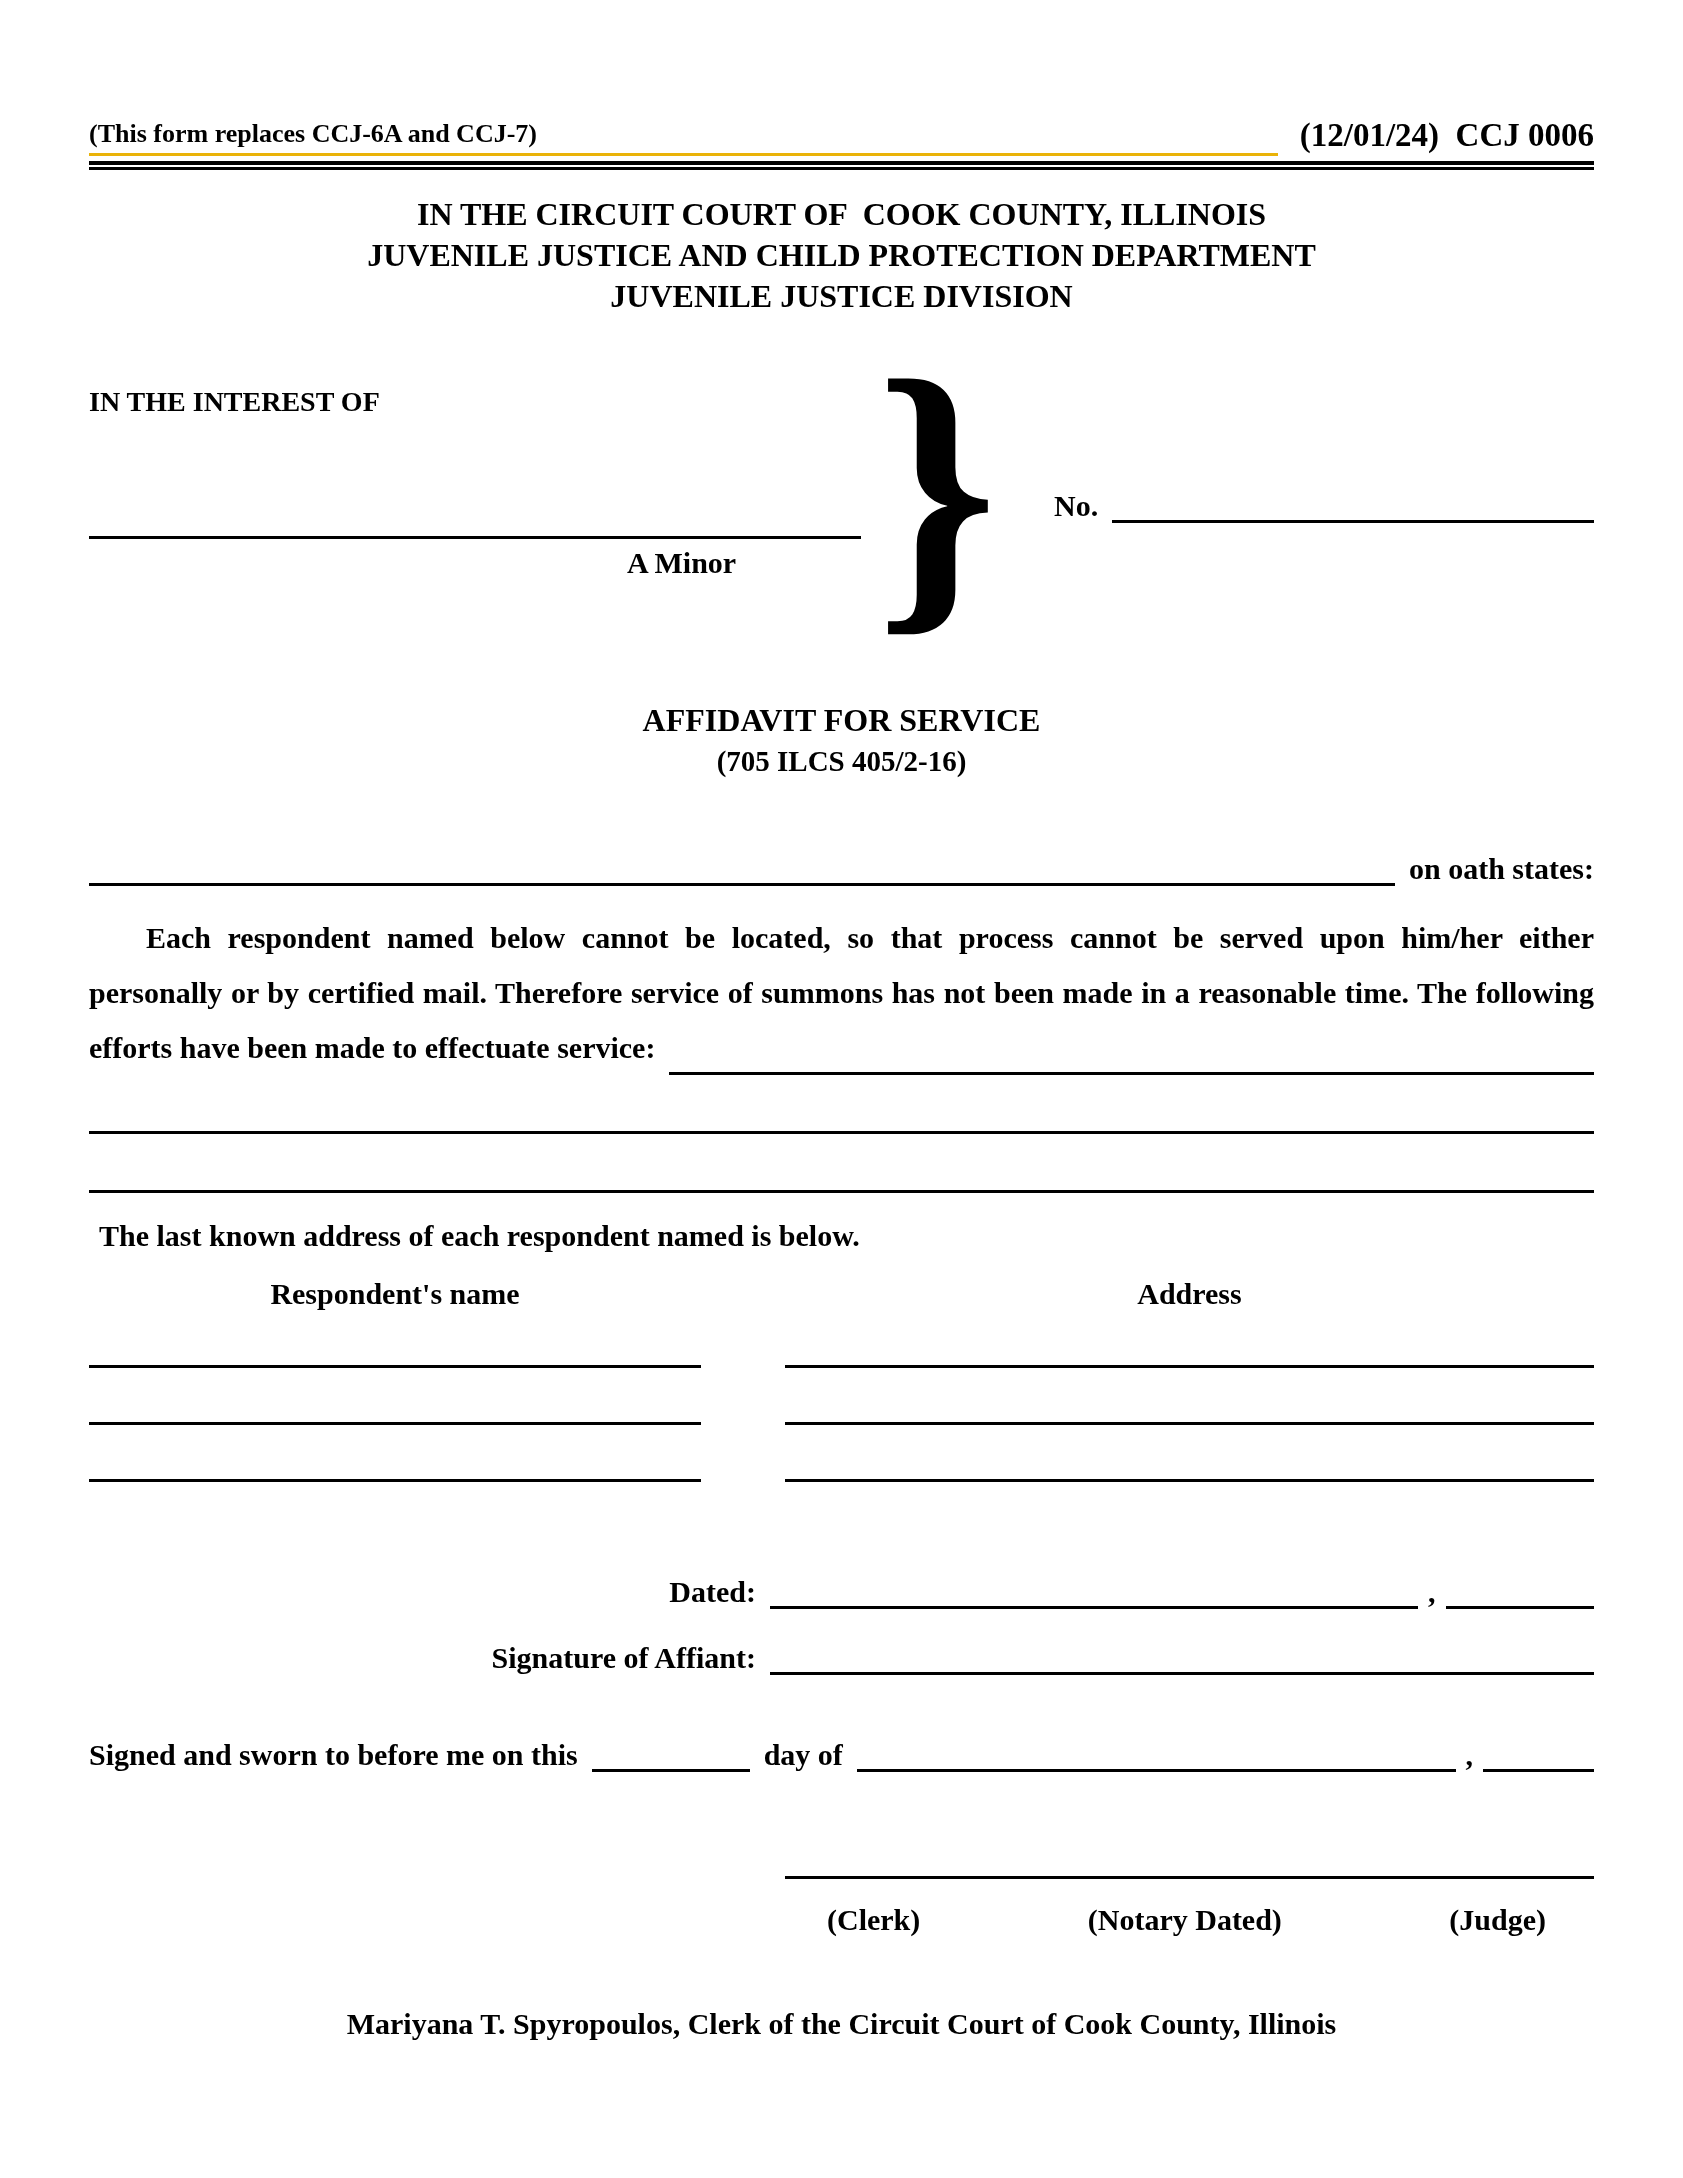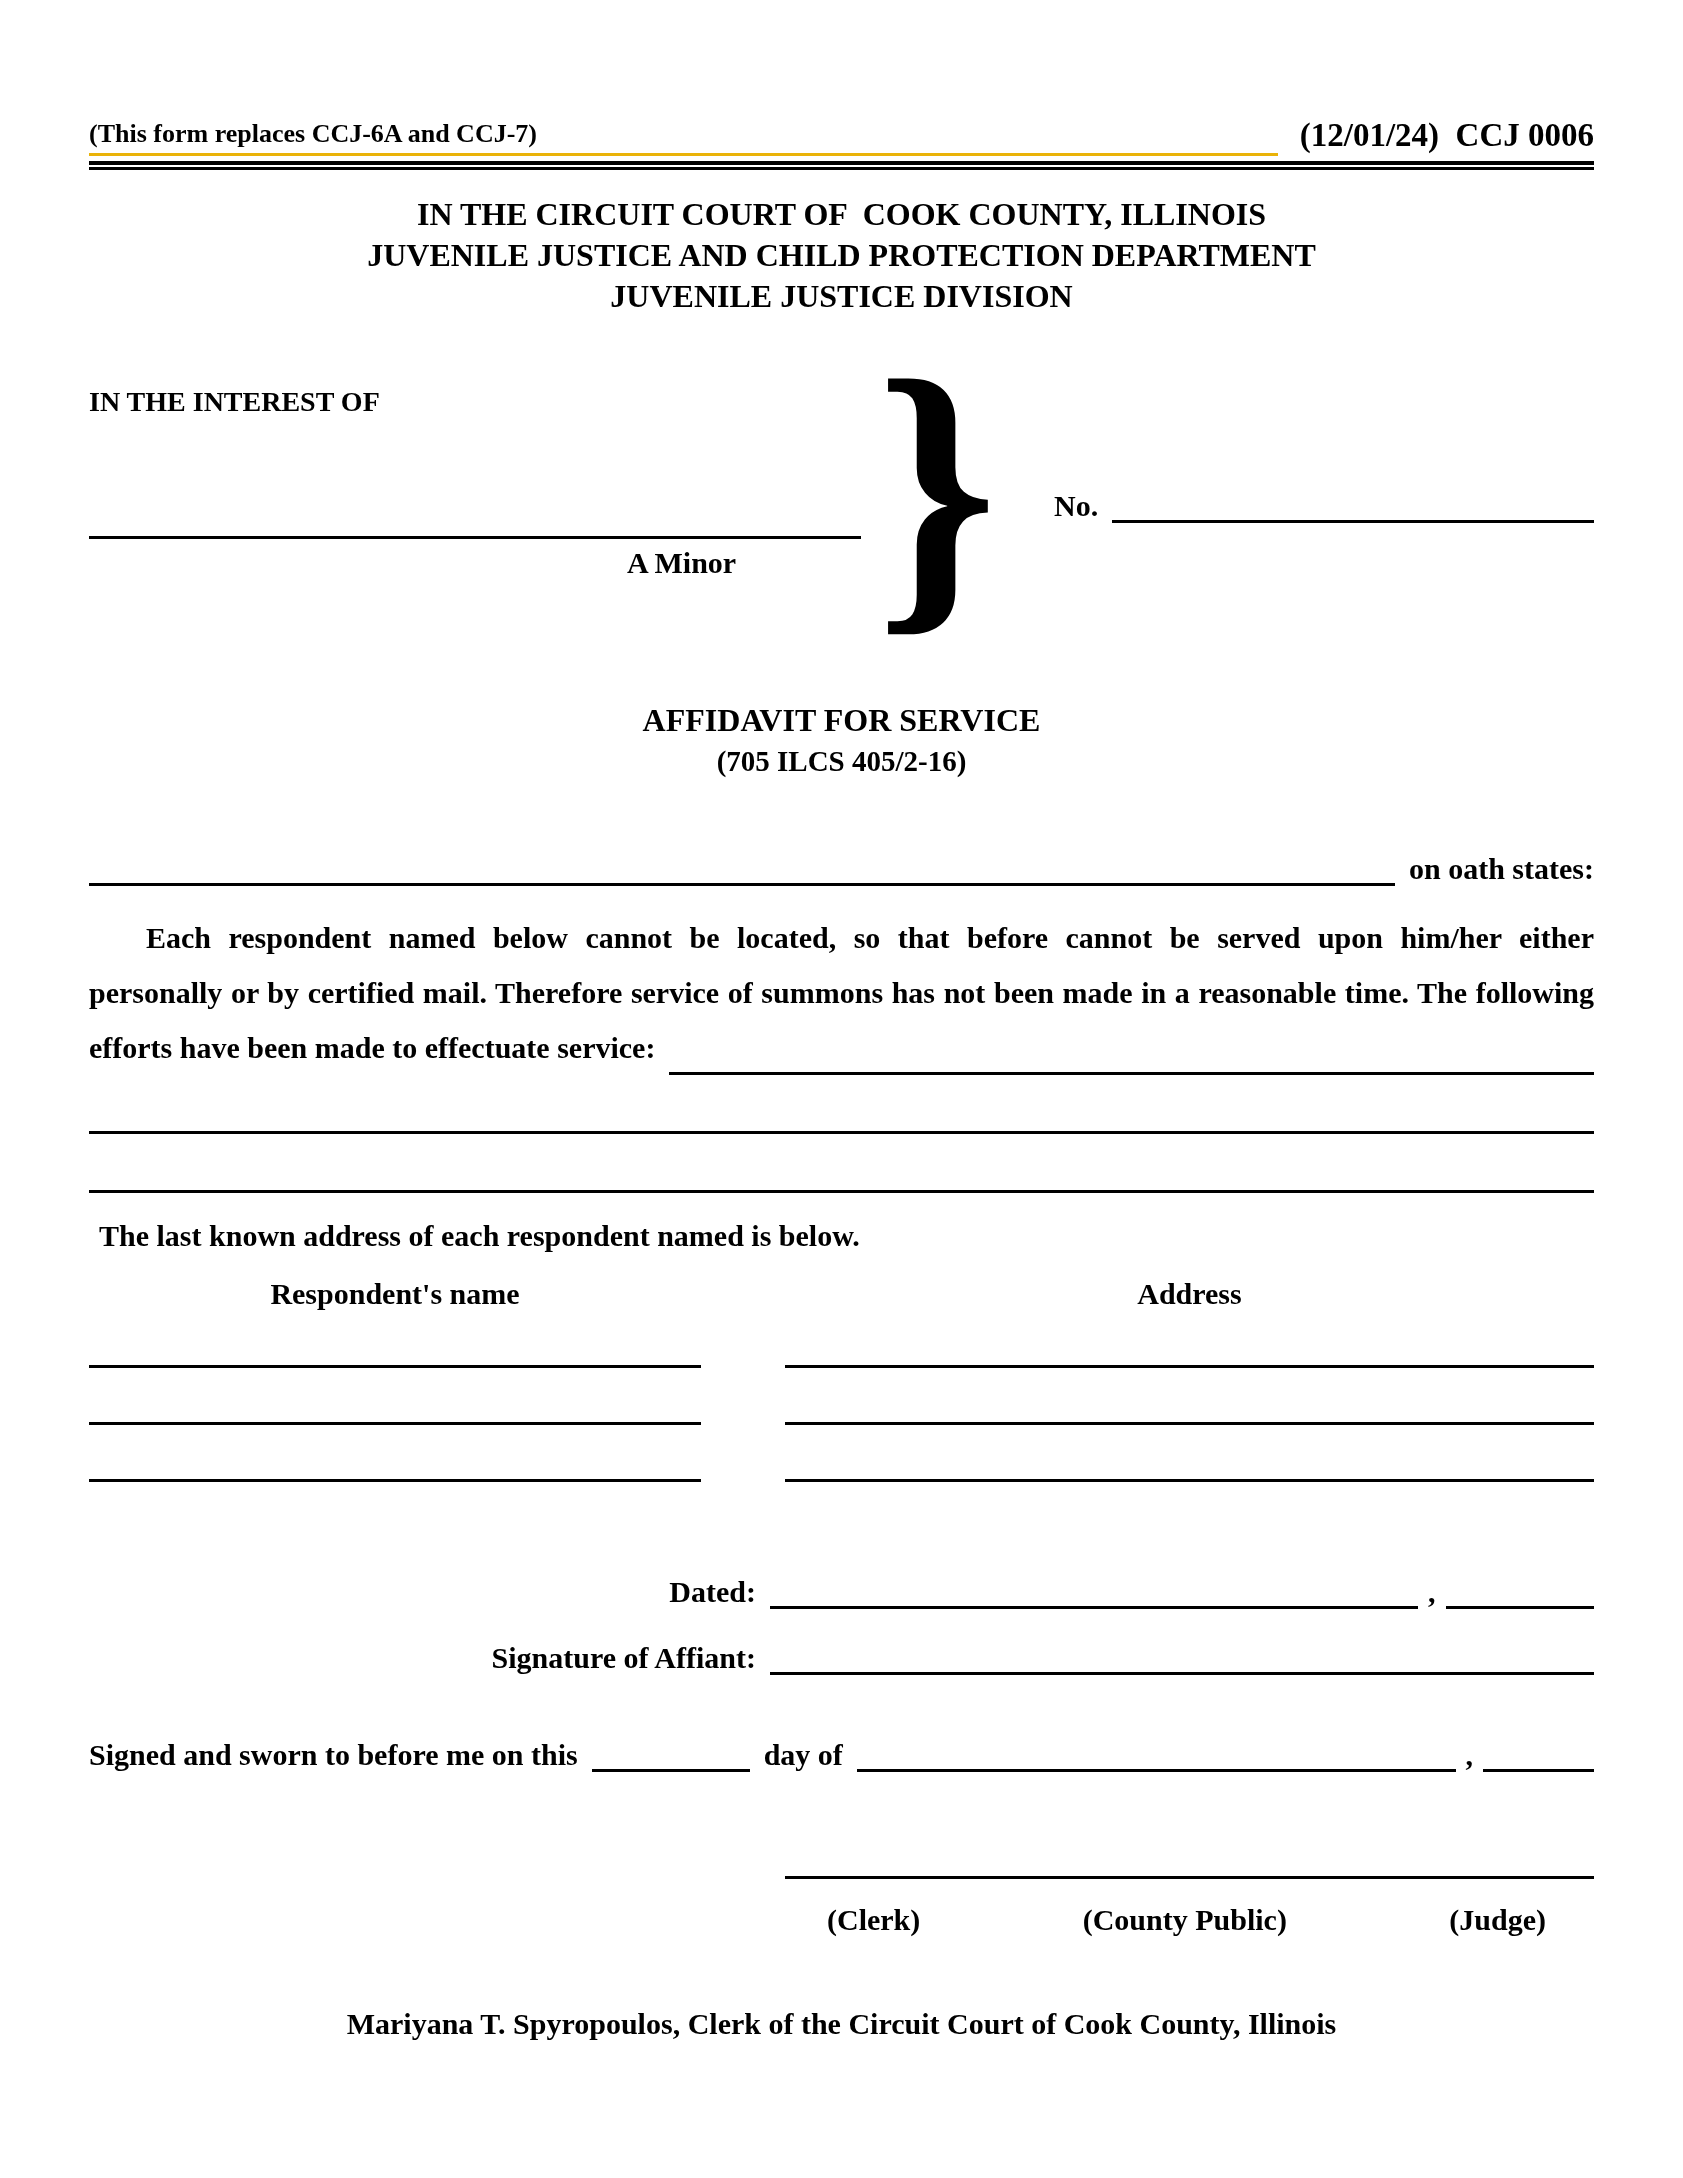--- a/index.html
+++ b/index.html
@@ -158,21 +158,21 @@
   </div>
 
   <div class="oath-row">
     <div class="oath-line">
       <span></span>
     </div>
     <div class="oath-label">on oath states:</div>
   </div>
 
   <div class="paragraph">
-    <div class="para-line indent">Each respondent named below cannot be located, so that before cannot be served upon him/her either</div>
+    <div class="para-line indent">Each respondent named below cannot be located, so that process cannot be served upon him/her either</div>
     <div class="para-line">personally or by certified mail.  Therefore service of summons has not been made in a reasonable time.  The following</div>
     <div class="para-last">
       <span class="label">efforts have been made to effectuate service:</span>
       <span class="fill">
         <span></span>
       </span>
     </div>
   </div>
 
   <div class="blank-row"></div>
@@ -243,20 +243,20 @@
     </div>
     <div class="comma">,</div>
     <div class="year-line">
       <span></span>
     </div>
   </div>
 
   <div class="official-line"></div>
   <div class="official-labels">
     <span>(Clerk)</span>
-    <span>(County Public)</span>
+    <span>(Notary Dated)</span>
     <span>(Judge)</span>
   </div>
 
   <div class="footer">Mariyana T. Spyropoulos, Clerk of the Circuit Court of Cook County, Illinois</div>
 
 </div>
 
 
 </body></html>

